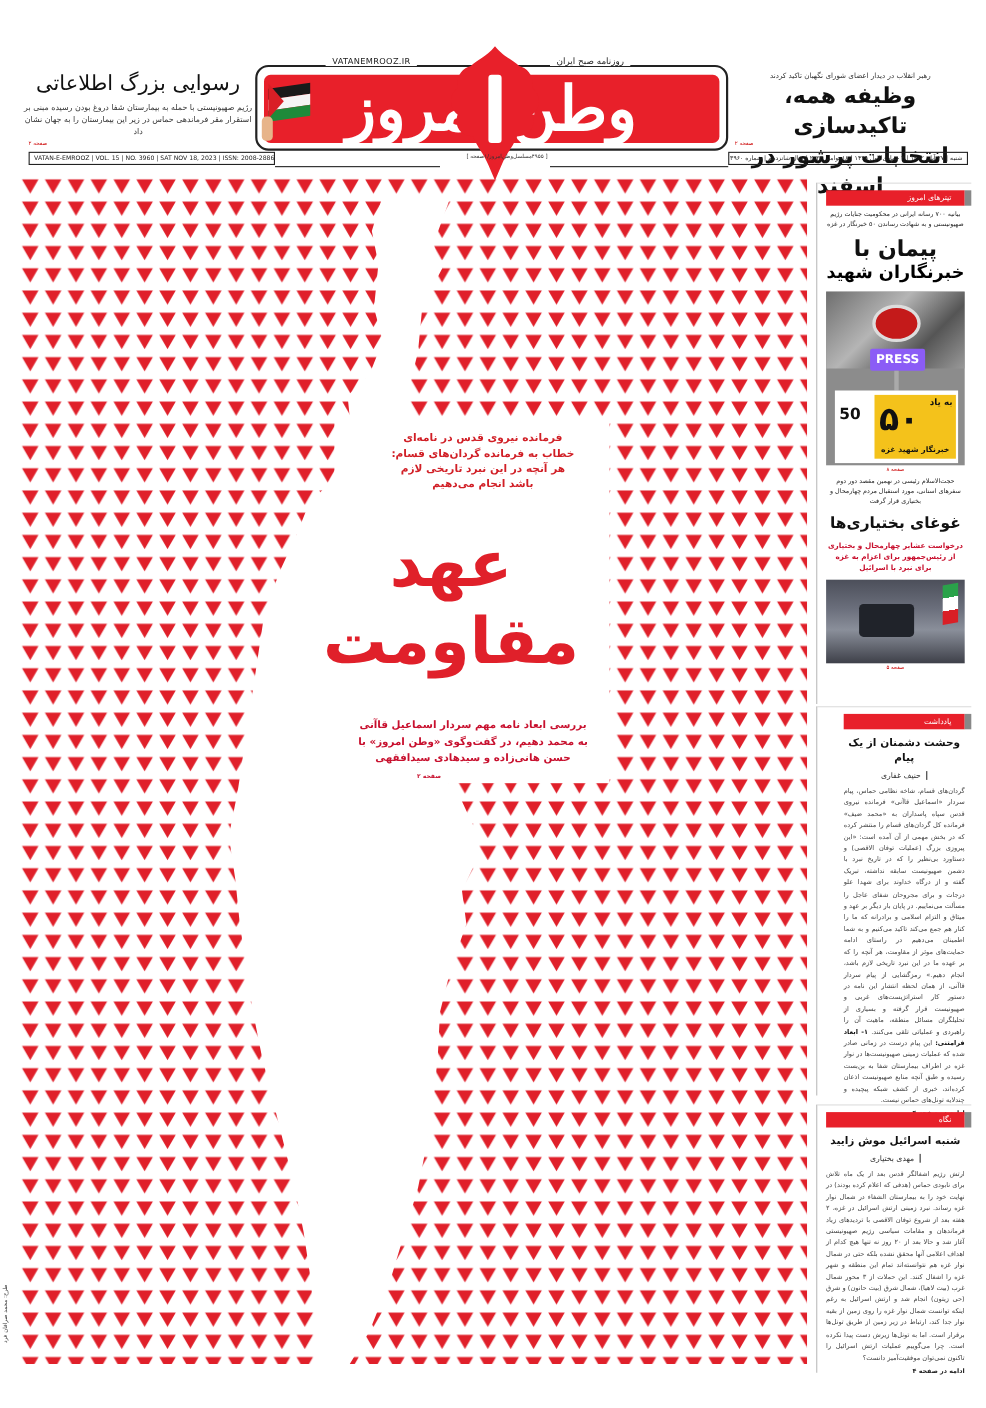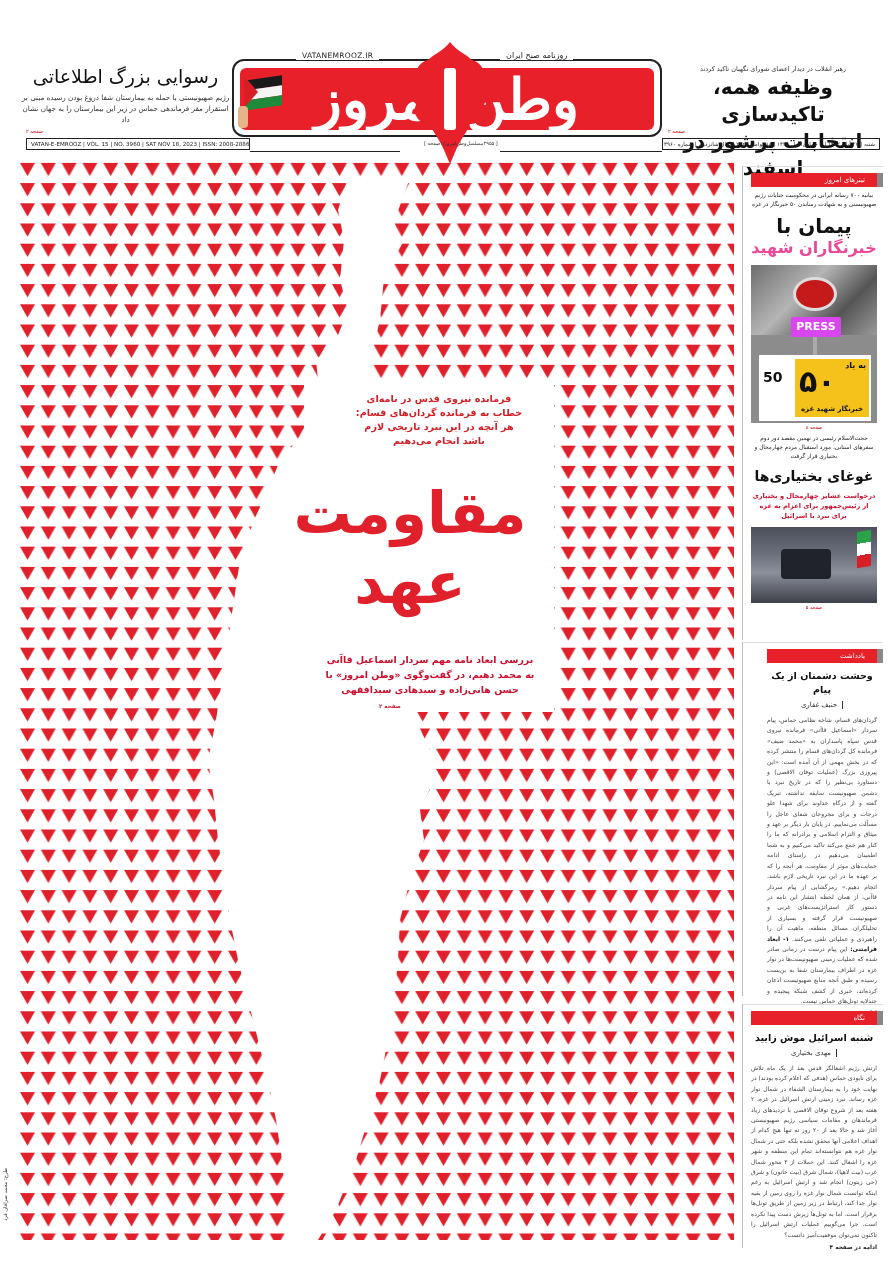--- a/index.html
+++ b/index.html
@@ -46,21 +46,21 @@
   .lead-page { position: absolute; left: 360px; top: 703px; width: 60px; direction: rtl; text-align: center; font-size: 5.5px; color: #c8102e; font-weight: bold; }
   .credit { position: absolute; left: 2px; top: 1168px; width: 14px; height: 90px; writing-mode: vertical-rl; transform: rotate(180deg); font-size: 5.2px; color: #333; direction: rtl; }
 
   
   .sidebar { position: absolute; left: 742px; top: 166px; width: 141px; }
   .box { position: absolute; left: 0; width: 141px; border-left: 1px solid #bbb; border-top: 1px solid #ddd; padding: 0 6px 0 8px; }
   .label-bar { position: relative; height: 14px; margin-top: 6px; background: #e8202a; color: #fff; direction: rtl; font-size: 7px; line-height: 14px; padding-right: 12px; }
   .label-bar::after { content: ""; position: absolute; right: -6px; top: 0; width: 6px; height: 14px; background: #888; }
   .small { direction: rtl; text-align: center; font-size: 5.8px; line-height: 9px; color: #222; margin-top: 4px; }
   .hl-black { direction: rtl; text-align: center; font-size: 17px; line-height: 22px; font-weight: bold; color: #111; margin-top: 6px; }
-  .hl-red { direction: rtl; text-align: center; font-size: 16px; line-height: 22px; font-weight: bold; color: #ec4899; }
+  .hl-red { direction: rtl; text-align: center; font-size: 16px; line-height: 22px; font-weight: bold; color: #000000; }
   .photo { margin-top: 6px; width: 126px; position: relative; overflow: hidden; }
   .pg-ref { direction: rtl; text-align: center; font-size: 4.8px; color: #c00; margin-top: 2px; }
   .sub-red { direction: rtl; text-align: center; font-size: 6.6px; line-height: 10px; color: #c8102e; font-weight: bold; margin-top: 4px; }
   .col-title { direction: rtl; text-align: center; font-size: 9.6px; line-height: 14px; font-weight: bold; color: #111; margin-top: 6px; }
   .author { direction: rtl; text-align: center; font-size: 7px; color: #333; margin-top: 4px; }
   .author span { border-right: 1.5px solid #333; padding-right: 5px; }
   .body { direction: rtl; text-align: justify; font-size: 6px; line-height: 10.4px; color: #444; margin-top: 6px; }
   .body b { color: #111; }
   .cont { direction: rtl; text-align: right; font-size: 5.8px; font-weight: bold; color: #222; margin-top: 4px; }
 </style>
@@ -131,38 +131,38 @@
         <rect x="286" y="222" width="250" height="330" fill="#000000"></rect>
         <rect x="300" y="478" width="240" height="70" fill="#000000"></rect>
       </mask>
     </defs>
     <rect x="0" y="0" width="716" height="1080" fill="url(#tri)" mask="url(#mapmask)"></rect>
   </svg>
 </div>
 
 <div class="quote">فرمانده نیروی قدس در نامه‌ای خطاب به فرمانده گردان‌های قسام: هر آنچه در این نبرد تاریخی لازم باشد انجام می‌دهیم</div>
 <div class="big-title">
+  <div>عهد</div>
   <div>مقاومت</div>
-  <div>عهد</div>
 </div>
 <div class="lead">بررسی ابعاد نامه مهم سردار اسماعیل قاآنی به محمد دهیم، در گفت‌وگوی «وطن امروز» با حسن هانی‌زاده و سیدهادی سیدافقهی</div>
 <div class="lead-page">صفحه ۲</div>
 <div class="credit">طرح: محمد صرافان فرد</div>
 
 <div class="sidebar">
 
   <div class="box" style="top:0;height:474px;">
     <div class="label-bar">تیترهای امروز</div>
     <div class="small">بیانیه ۷۰۰ رسانه ایرانی در محکومیت جنایات رژیم صهیونیستی و به شهادت رساندن ۵۰ خبرنگار در غزه</div>
     <div class="hl-black" style="font-size:20px;">پیمان با</div>
     <div class="hl-red">خبرنگاران شهید</div>
     <div class="photo" style="height:158px;background:#8c8c8c;">
       <div style="position:absolute;left:0;top:0;width:126px;height:70px;background:linear-gradient(135deg,#6e6e6e,#b5b5b5 40%,#555 70%,#999);"></div>
       <div style="position:absolute;left:42px;top:12px;width:44px;height:34px;border-radius:50%;background:#c41a1a;border:3px solid #ddd;"></div>
-      <div style="position:absolute;left:40px;top:52px;width:50px;height:20px;background:#d946ef;color:#fff;font-size:11px;font-weight:bold;text-align:center;line-height:20px;border-radius:2px;">PRESS</div>
+      <div style="position:absolute;left:40px;top:52px;width:50px;height:20px;background:#8b5cf6;color:#fff;font-size:11px;font-weight:bold;text-align:center;line-height:20px;border-radius:2px;">PRESS</div>
       <div style="position:absolute;left:62px;top:72px;width:4px;height:18px;background:#aaa;"></div>
       <div style="position:absolute;left:8px;top:90px;width:112px;height:66px;background:#ffffff;">
         <div style="position:absolute;left:4px;top:14px;font-size:14px;font-weight:bold;color:#111;">50</div>
         <div style="position:absolute;left:36px;top:4px;width:74px;height:58px;background:#f4c21b;">
           <div style="position:absolute;right:3px;top:2px;font-size:8px;font-weight:bold;direction:rtl;color:#111;">به یاد</div>
           <div style="position:absolute;left:4px;top:6px;font-size:30px;font-weight:bold;color:#111;line-height:34px;">۵۰</div>
           <div style="position:absolute;left:2px;bottom:4px;width:70px;font-size:7px;font-weight:bold;direction:rtl;text-align:center;color:#111;">خبرنگار شهید غزه</div>
         </div>
       </div>
     </div>

